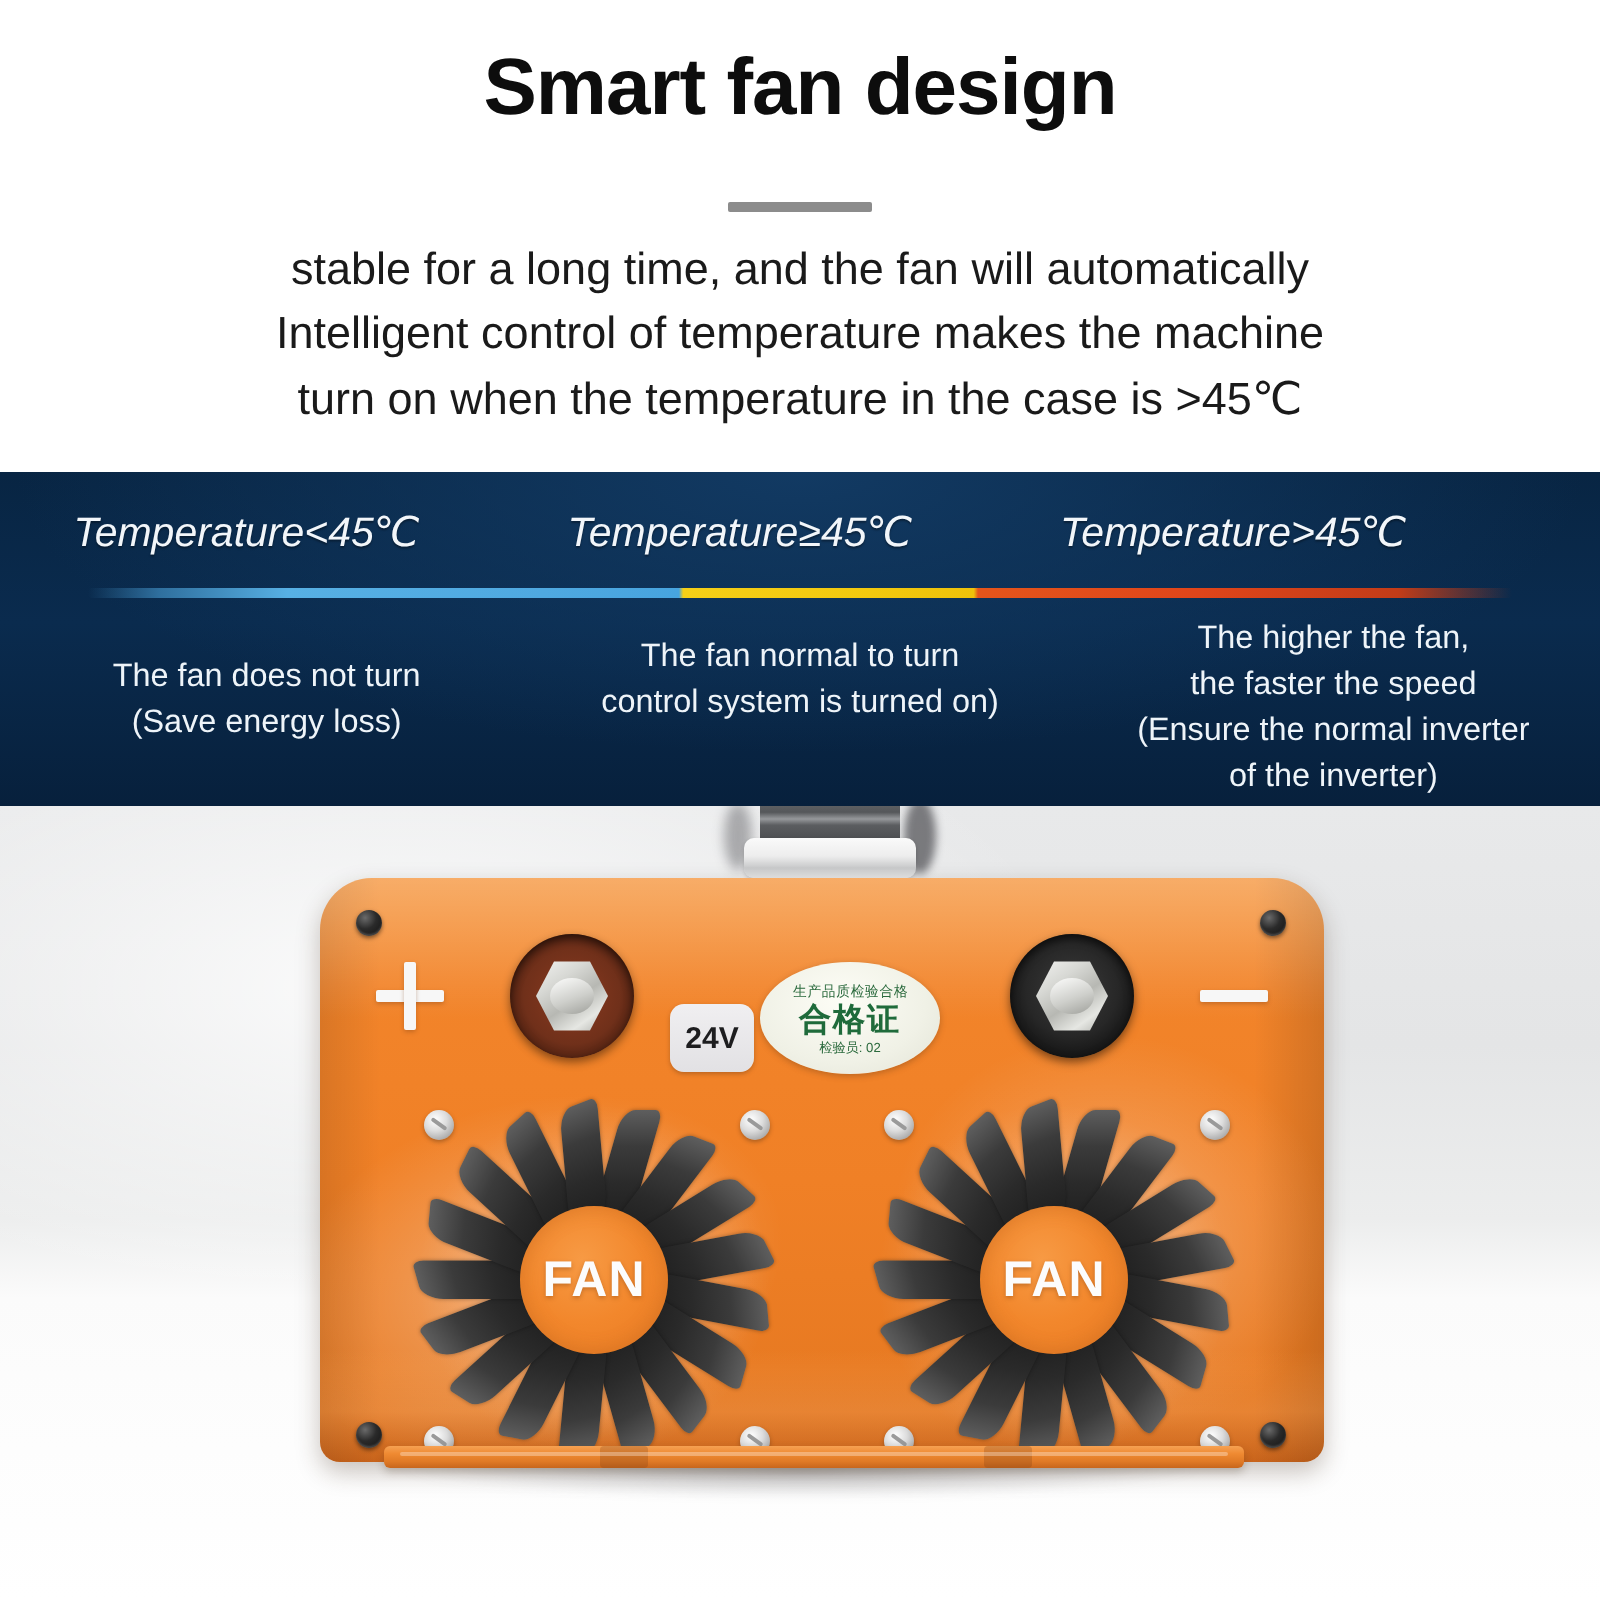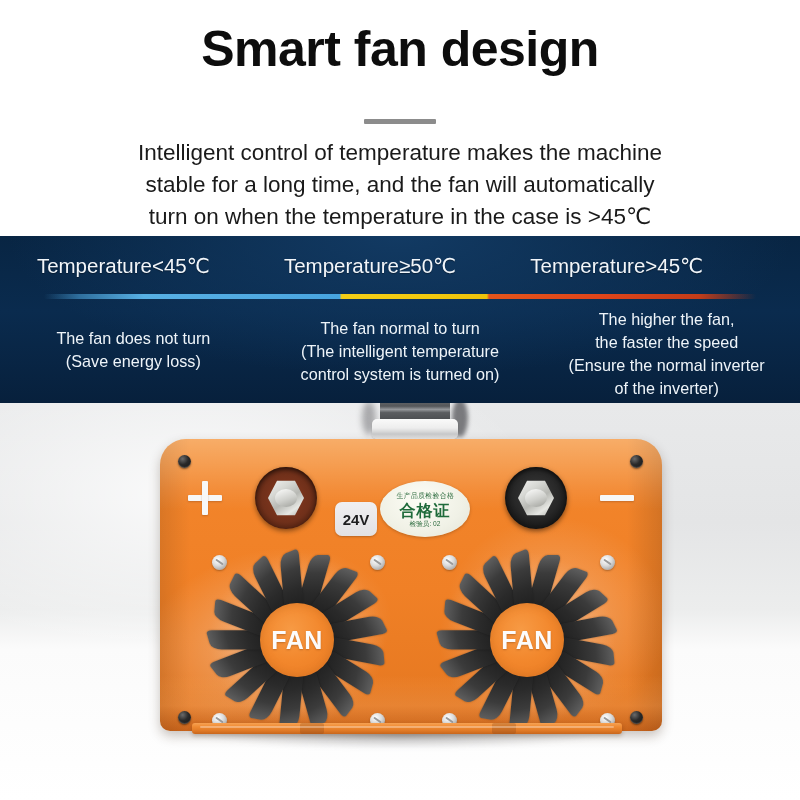--- a/index.html
+++ b/index.html
@@ -11,21 +11,21 @@
   #page{position:relative;width:800px;height:800px;overflow:hidden;background:#fff;}
 
   
   .hero{
     position:absolute;left:0;top:0;width:800px;height:236px;
     background:#ffffff;
     display:flex;flex-direction:column;align-items:center;
   }
   .hero-title{
     margin-top:22px;
-    font-size:50px;font-weight:bold;color:#0d0d0d;
+    font-size:40px;font-weight:bold;color:#0d0d0d;
     letter-spacing:-0.5px;line-height:1.1;
     white-space:nowrap;
   }
   .hero-divider{
     margin-top:8px;width:72px;height:5px;background:#8c8c8c;border-radius:1px;
   }
   .hero-sub{
     margin-top:13px;width:640px;text-align:center;
     font-size:22.5px;color:#1a1a1a;line-height:1.44;
   }
@@ -37,20 +37,21 @@
     background:
       radial-gradient(ellipse 70% 120% at 50% 0%, #123a63 0%, rgba(18,58,99,0) 70%),
       linear-gradient(180deg,#082543 0%,#0a2b4e 45%,#07203c 100%);
     overflow:hidden;
   }
   .band-inner{position:absolute;left:0;top:0;width:800px;height:167px;}
 
   .band-head{
     position:absolute;top:10px;left:0;width:740px;height:40px;
     display:flex;
+    font-style:italic;
   }
   .band-head .cell{
     flex:1 1 33.333%;
     display:flex;align-items:center;justify-content:center;
     color:#f2f6fa;font-size:20.5px;white-space:nowrap;
     text-shadow:0 1px 1px rgba(0,0,0,.35);
   }
 
   
   .rule{
@@ -285,47 +286,46 @@
 </style>
 </head>
 <body>
 
 <div id="page">
 
   <section class="hero">
     <h1 class="hero-title">Smart fan design</h1>
     <div class="hero-divider"></div>
     <div class="hero-sub">
+      <div>stable for a long time, and the fan will automatically</div>
       <div>Intelligent control of temperature makes the machine</div>
-      <div>stable for a long time, and the fan will automatically</div>
       <div>turn on when the temperature in the case is &gt;45℃</div>
     </div>
   </section>
 
   <section class="band">
     <div class="band-inner">
 
       <div class="band-head">
         <div class="cell">Temperature&lt;45℃</div>
-        <div class="cell">Temperature≥50℃</div>
+        <div class="cell">Temperature≥45℃</div>
         <div class="cell">Temperature&gt;45℃</div>
       </div>
 
       <div class="rule"></div>
 
       <div class="band-body">
 
         <div class="cell c1">
           <span>The fan does not turn</span>
           <span>(Save energy loss)</span>
         </div>
 
         <div class="cell c2">
           <span>The fan normal to turn</span>
-          <span>(The intelligent temperature</span>
           <span>control system is turned on)</span>
         </div>
 
         <div class="cell c3">
           <span>The higher the fan,</span>
           <span>the faster the speed</span>
           <span>(Ensure the normal inverter</span>
           <span>of the inverter)</span>
         </div>
 

